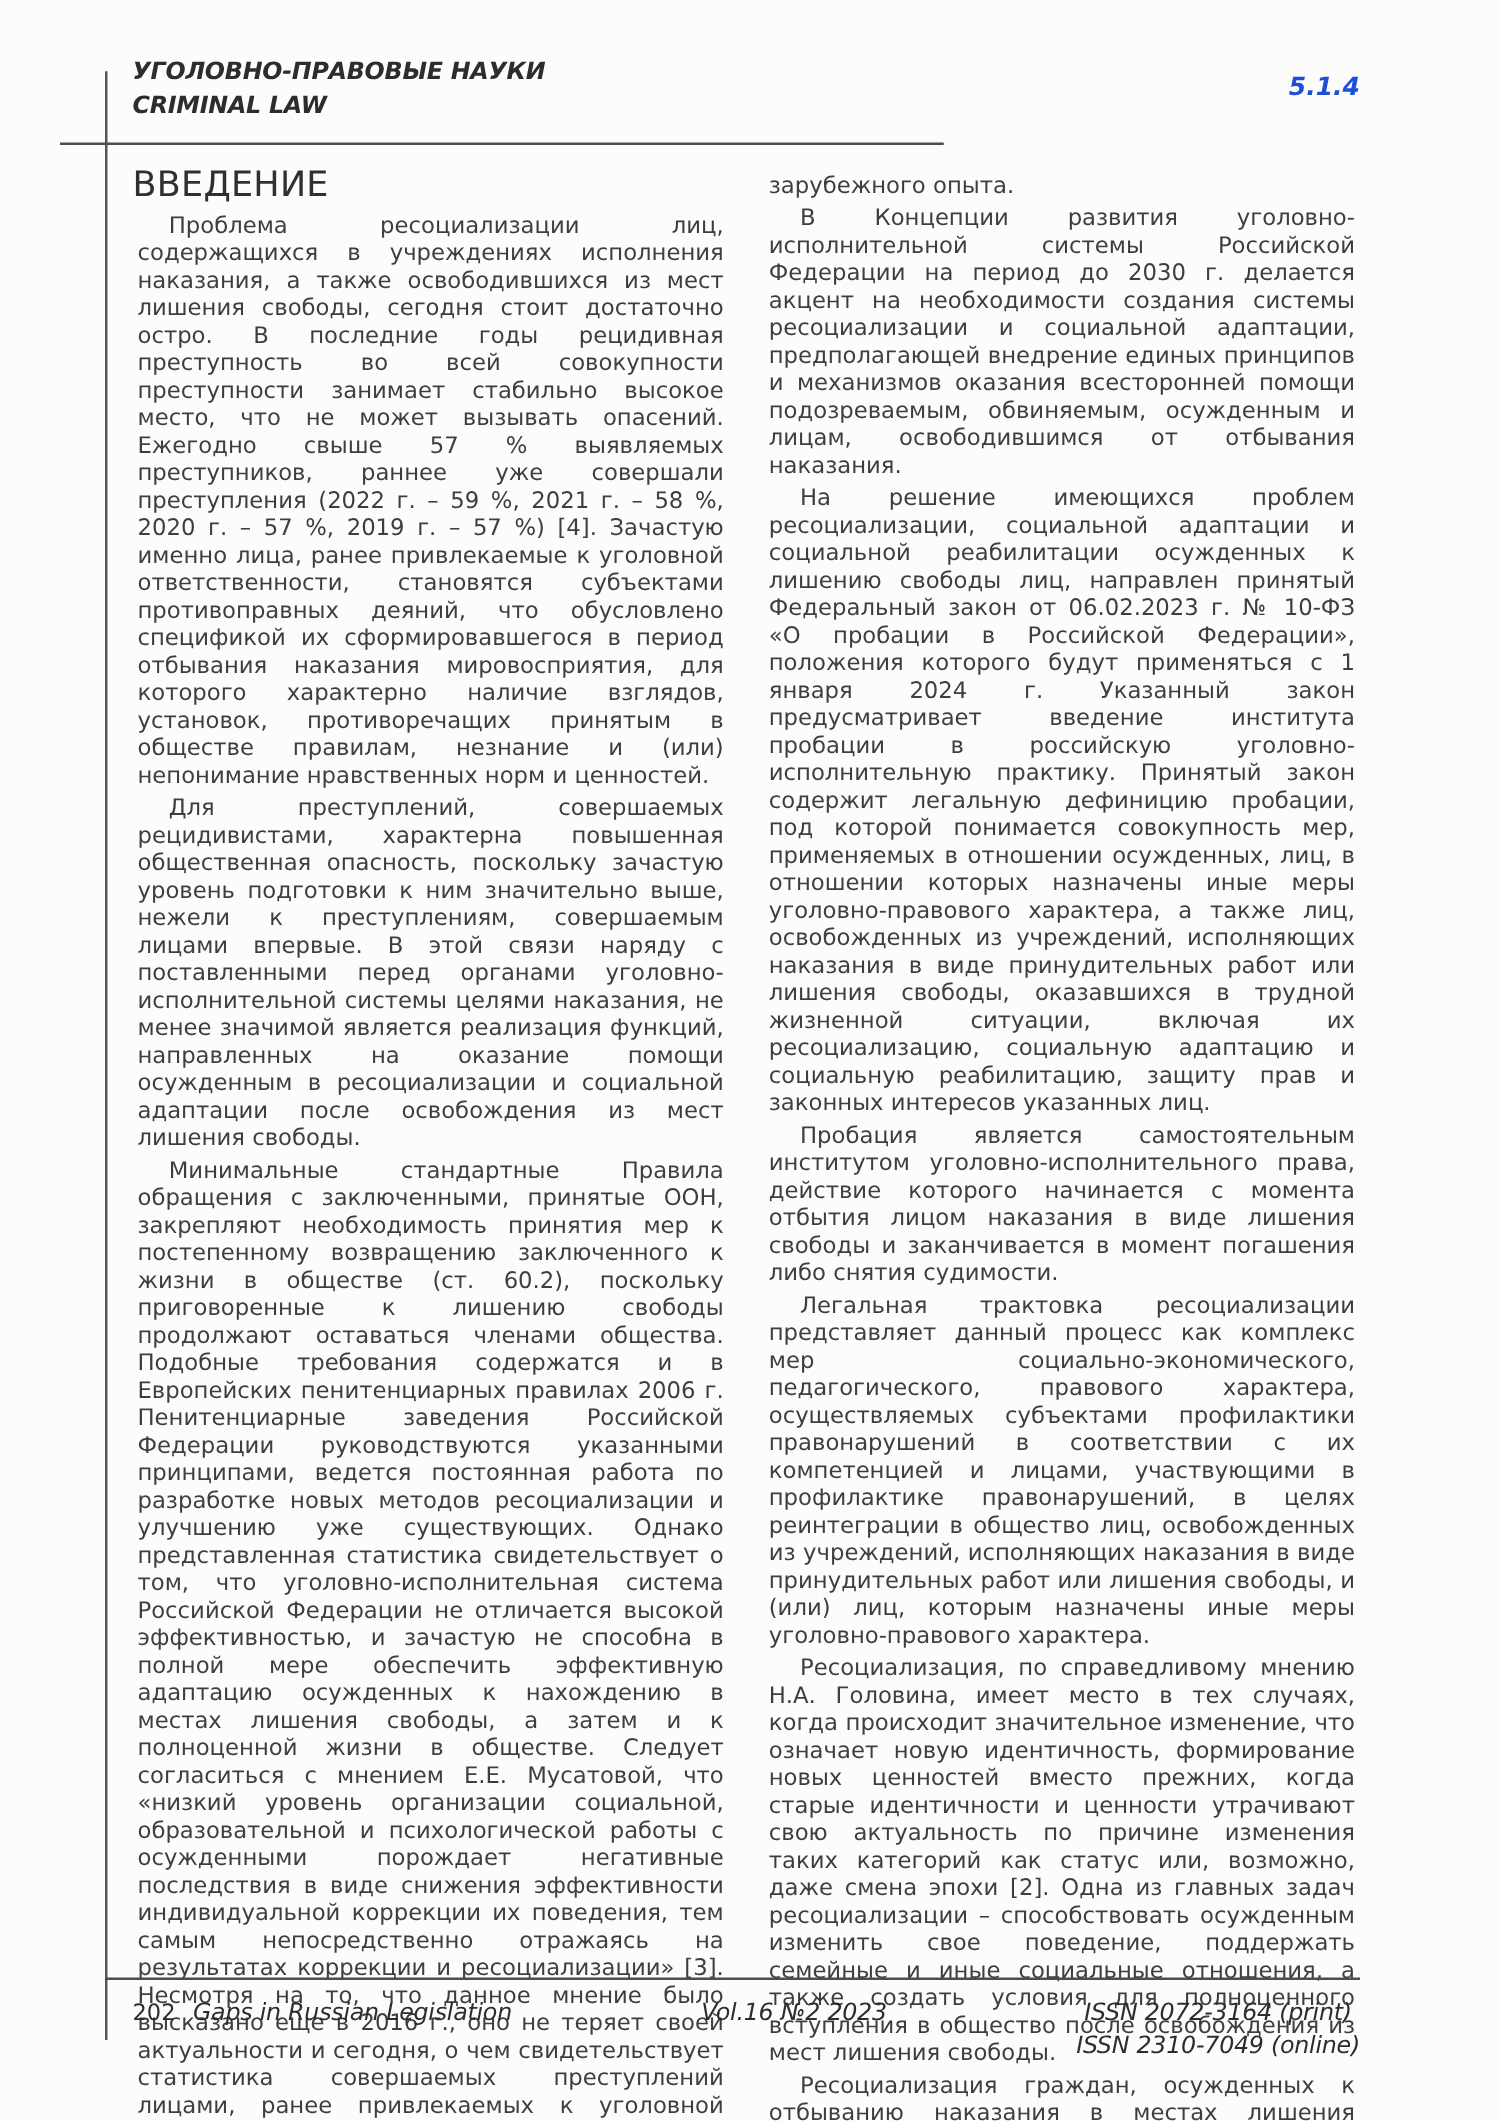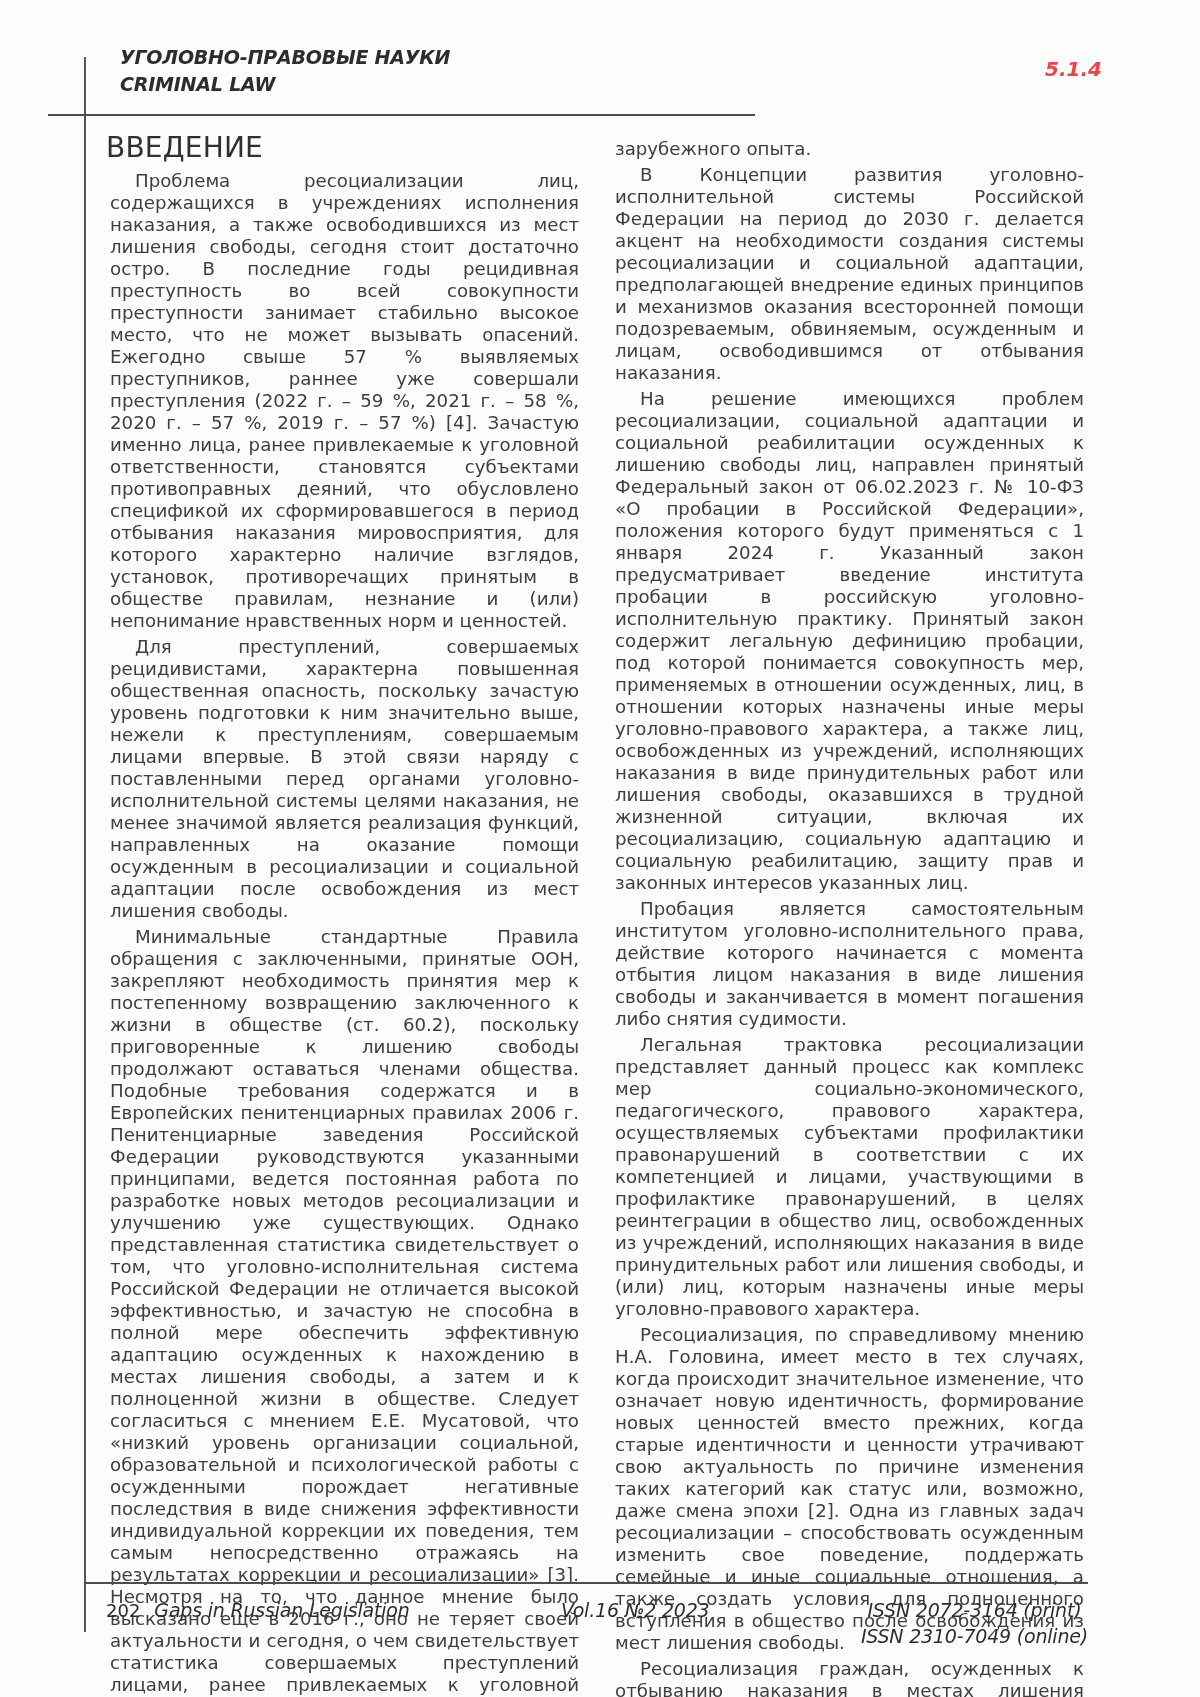--- a/index.html
+++ b/index.html
@@ -22,39 +22,39 @@
     width: 2px; height: 1575px;
     background: #555;
   }
   .h-rule { position: absolute; height: 2px; background: #4d4d4d; }
   .header-rule { left: 48px; top: 114px; width: 707px; }
   .footer-rule { left: 84px; top: 1582px; width: 1004px; }
 
   
   .page-header {
     position: absolute;
-    left: 120px; top: 44px;
+    left: 106px; top: 44px;
     width: 982px;
     display: flex;
     justify-content: space-between;
     align-items: flex-start;
   }
   .kicker {
     font-style: italic;
     font-weight: bold;
     font-size: 19px;
     line-height: 27px;
     color: #2d2d2d;
     letter-spacing: -0.2px;
   }
   .class-code {
     font-style: italic;
     font-weight: bold;
     font-size: 20px;
-    color: #ef4444;
+    color: #1d4ed8;
     margin-top: 13px;
   }
 
   
   .columns {
     position: absolute;
     left: 106px; top: 134px;
     width: 982px;
     display: flex;
     gap: 28px;

